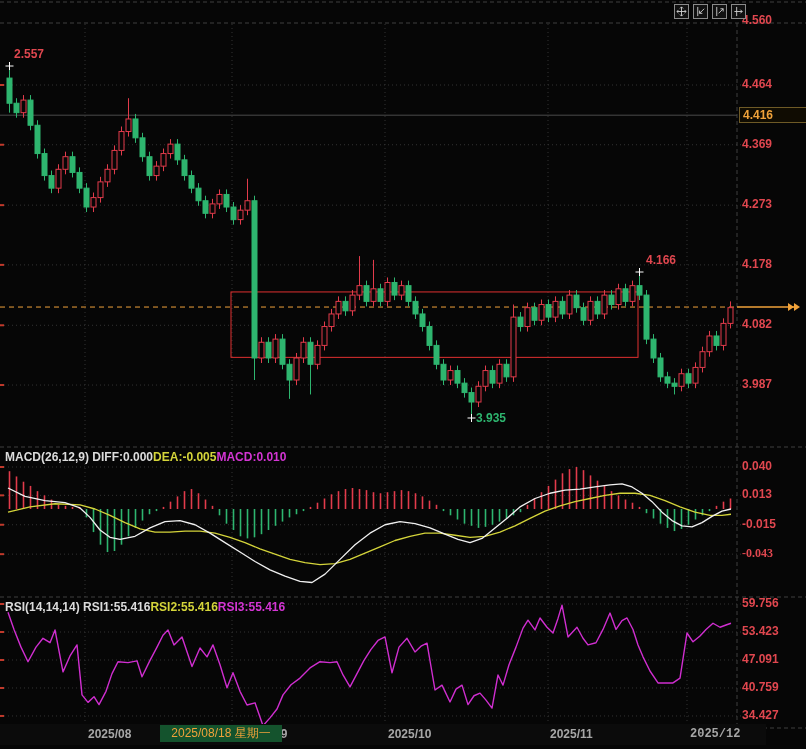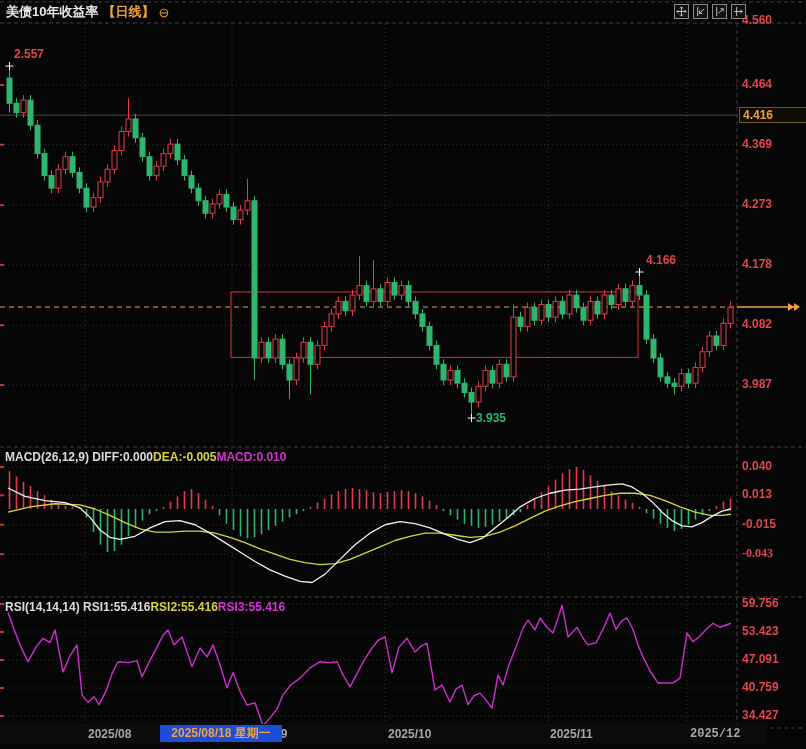--- a/index.html
+++ b/index.html
@@ -12,21 +12,21 @@
   .collapse{color:#f0a23a;font-size:13px;line-height:13px;cursor:pointer;}
   .tools{position:absolute;top:4px;left:674px;display:flex;gap:4px;z-index:6;}
   .tool{width:13px;height:13px;border:1px solid #8a8a8a;background:#111;display:flex;align-items:center;justify-content:center;cursor:pointer;}
   .tool svg{display:block;}
   .readout{position:absolute;left:5px;display:flex;font-size:12px;font-weight:bold;z-index:5;white-space:nowrap;}
   .ro-white{color:#dcdcdc;} .ro-yellow{color:#d4d43a;} .ro-magenta{color:#d435d4;}
   .ylabel{position:absolute;left:742px;width:62px;font-size:12px;font-weight:bold;color:#e0474f;z-index:4;}
   .ylabel.hl{left:739px;color:#f0a23a;background:#100c02;border:1px solid #6e5a26;padding:0 3px;}
   .datebar{position:absolute;left:0;top:724px;width:766px;height:21px;background:#0b0b0b;z-index:4;}
   .xlabel{position:absolute;top:3px;font-size:12px;font-weight:bold;color:#a6a6a6;white-space:nowrap;}
-  .xhair{position:absolute;top:1px;height:17px;background:#1d4ed8;color:#f0a23a;font-size:12px;font-weight:bold;
+  .xhair{position:absolute;top:1px;height:17px;background:#14532d;color:#f0a23a;font-size:12px;font-weight:normal;
          display:flex;align-items:center;justify-content:center;white-space:nowrap;z-index:5;}
   .ann{position:absolute;font-size:12px;font-weight:bold;z-index:4;white-space:nowrap;}
   .watermark{position:absolute;left:676px;top:686px;font-size:40px;color:#d8d8d8;letter-spacing:2px;z-index:5;
              font-family:"Liberation Sans",sans-serif;}
 </style>
 </head>
 <body>
 
 <div id="app">
 
@@ -408,25 +408,20 @@
         <rect x="728" y="307.66600000000005" width="5" height="15.72500000000025" fill="#060606" stroke="#e23b4b"></rect>
       </g>
       <line x1="5.5" y1="66" x2="13.5" y2="66" stroke="#ffffff" stroke-width="1"></line>
       <line x1="9.5" y1="62" x2="9.5" y2="70" stroke="#ffffff" stroke-width="1"></line>
       <line x1="635.5" y1="272" x2="643.5" y2="272" stroke="#ffffff" stroke-width="1"></line>
       <line x1="639.5" y1="268" x2="639.5" y2="276" stroke="#ffffff" stroke-width="1"></line>
       <line x1="467.5" y1="418" x2="475.5" y2="418" stroke="#ffffff" stroke-width="1"></line>
       <line x1="471.5" y1="414" x2="471.5" y2="422" stroke="#ffffff" stroke-width="1"></line>
     </svg>
 
-  <div class="hdr">
-    <span class="title">美债10年收益率</span>
-    <span class="period">【日线】</span>
-    <span class="collapse">⊖</span>
-  </div>
 
   <div class="tools">
     <div class="tool">
       <svg width="11" height="11" viewBox="0 0 12 12" fill="none" stroke="#cfcfcf" stroke-width="1">
         <path d="M6 1v10M1 6h10M6 1L4.3 2.7M6 1l1.7 1.7M6 11L4.3 9.3M6 11l1.7-1.7M1 6l1.7-1.7M1 6l1.7 1.7M11 6L9.3 4.3M11 6L9.3 7.7"></path>
       </svg>
     </div>
     <div class="tool">
       <svg width="11" height="11" viewBox="0 0 12 12" fill="none" stroke="#cfcfcf" stroke-width="1">
         <path d="M3 1v10M10 3L5 8M5 8V5M5 8h3"></path>

